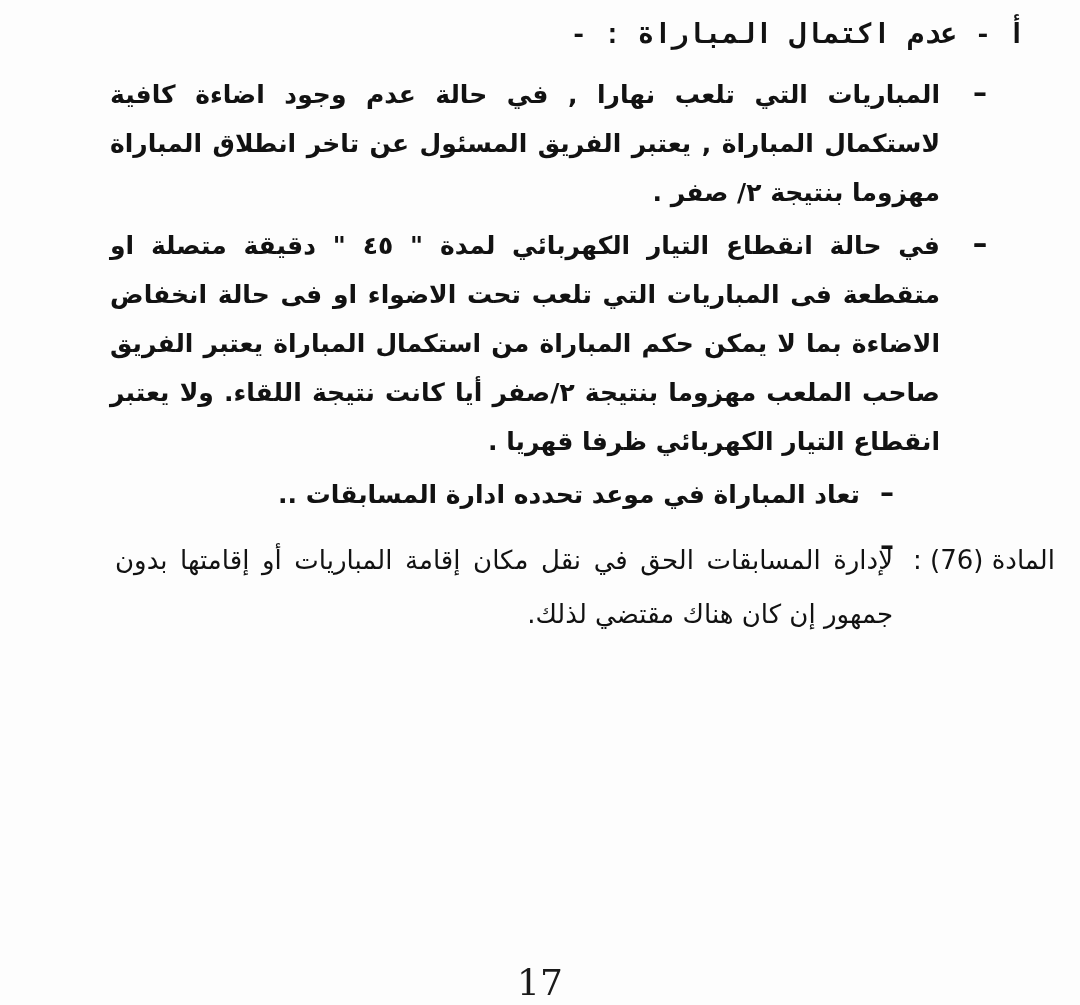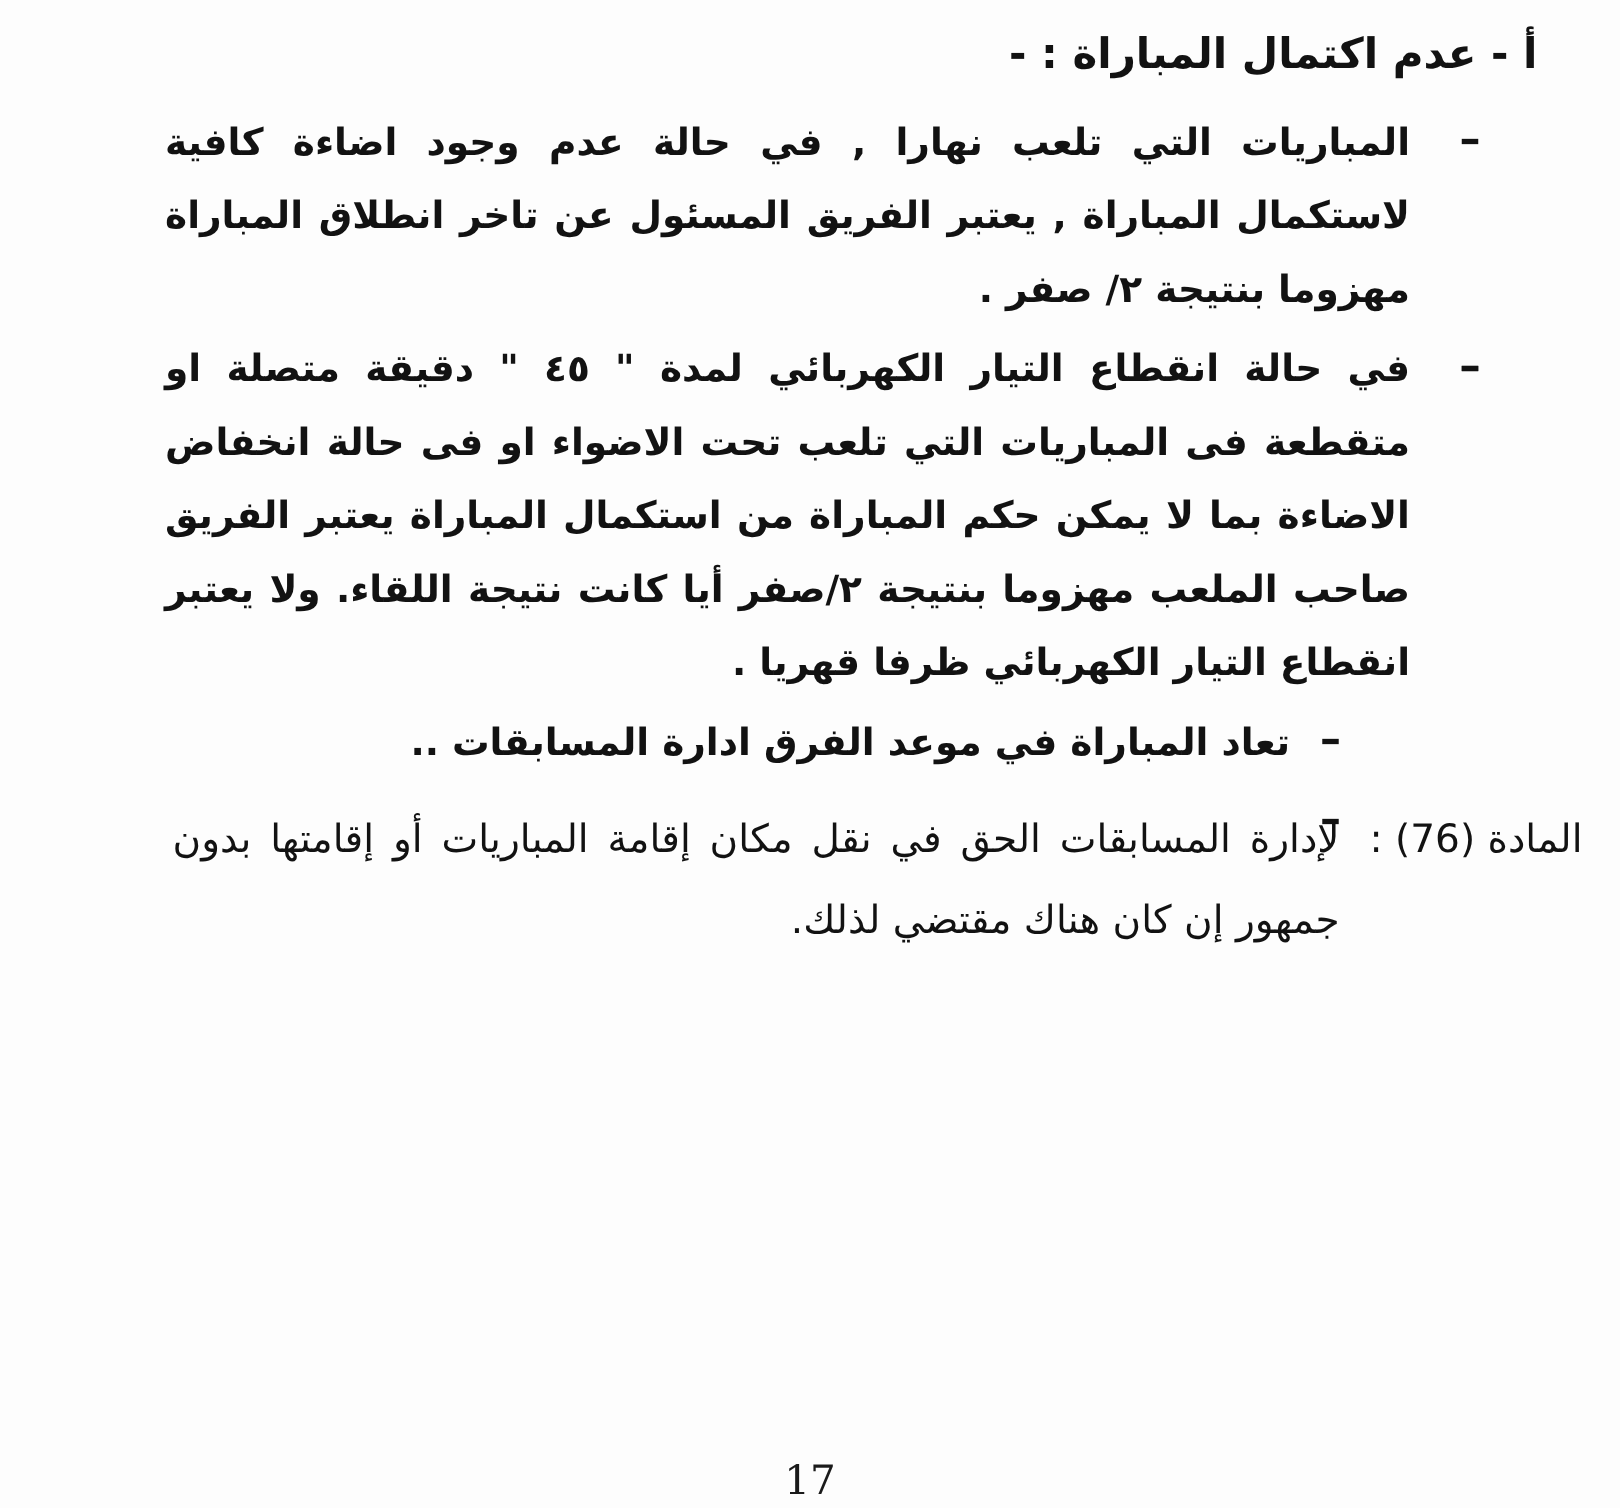--- a/index.html
+++ b/index.html
@@ -21,20 +21,21 @@
     width: 100%;
     height: 100%;
   }
   
   .heading {
     margin: 14px 55px 0 0;
     font-size: 28px;
     font-weight: bold;
     line-height: 44px;
     text-align: right;
+    font-family: Liberation Mono, monospace;
   }
   
   .main-list {
     margin: 12px 140px 0 110px;
   }
   .bitem {
     position: relative;
     text-align: justify;
     font-size: 25px;
     font-weight: bold;
@@ -91,21 +92,21 @@
   }
   
   .pagenum {
     position: absolute;
     bottom: 16px;
     left: 0;
     right: 0;
     text-align: center;
     direction: ltr;
     font-family: "DejaVu Serif", serif;
-    font-size: 27px;
+    font-size: 36px;
     color: #1a1a1a;
   }
 </style>
 </head>
 <body>
 
 <div class="doc">
 
   <div class="heading">أ - عدم اكتمال المباراة : -</div>
 
@@ -120,21 +121,21 @@
     <div class="bitem">
       <span class="dash">–</span>
       <span>في حالة انقطاع التيار الكهربائي لمدة " ٤٥ " دقيقة متصلة او متقطعة فى المباريات التي تلعب تحت الاضواء او فى حالة انخفاض الاضاءة بما لا يمكن حكم المباراة من استكمال المباراة يعتبر الفريق صاحب الملعب مهزوما بنتيجة ٢/صفر أيا كانت نتيجة اللقاء. ولا يعتبر انقطاع التيار الكهربائي ظرفا قهريا .</span>
     </div>
   </div>
 
 
   <div class="sub-list">
     <div class="bitem">
       <span class="dash">–</span>
-      <span>تعاد المباراة في موعد الفرق ادارة المسابقات ..</span>
+      <span>تعاد المباراة في موعد تحدده ادارة المسابقات ..</span>
     </div>
     <div class="bitem">
       <span class="dash">–</span>
     </div>
   </div>
 
   <div class="article">
     <div class="art-label">المادة (76) :</div>
     <div class="art-text">لإدارة المسابقات الحق في نقل مكان إقامة المباريات أو إقامتها بدون جمهور إن كان هناك مقتضي لذلك.</div>
   </div>

